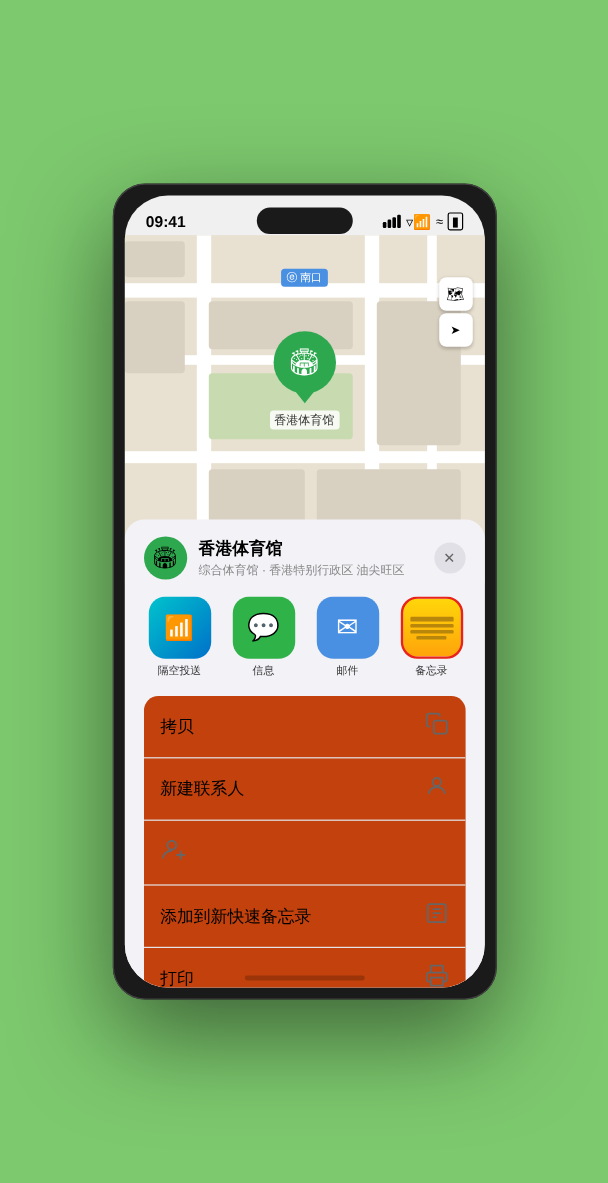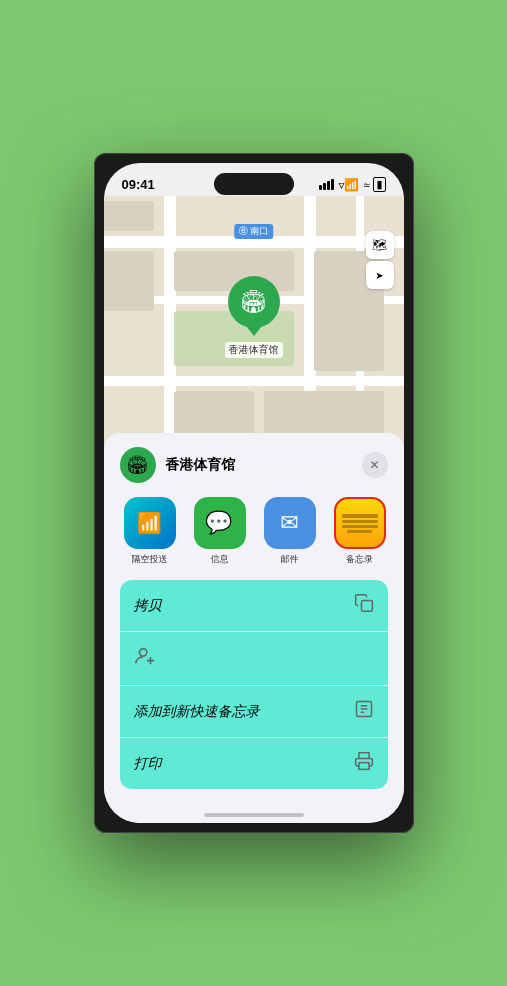--- a/index.html
+++ b/index.html
@@ -8,21 +8,21 @@
       display: flex;
       justify-content: center;
       align-items: center;
       min-height: 100vh;
       font-family: -apple-system, 'PingFang SC', 'Helvetica Neue', sans-serif;
     }
     .phone-frame {
       width: 320px;
       height: 680px;
       background: #1a1a1a;
-      border-radius: 12px;
+      border-radius: 27px;
       padding: 10px;
       box-shadow: 0 30px 80px rgba(0,0,0,0.5), inset 0 0 0 1px #444;
       position: relative;
       overflow: hidden;
     }
     .phone-screen {
       width: 100%;
       height: 100%;
       background: #f0f0f0;
       border-radius: 36px;
@@ -254,24 +254,23 @@
       background: linear-gradient(180deg, #ffd60a 0%, #ffa40a 100%);
       border: 2.5px solid #e8231a;
     }
     .share-label {
       font-size: 9px;
       color: #333;
       text-align: right;
     }
     
     .action-list {
-      background: #5eead4;
+      background: #c2410c;
       border-radius: 12px;
       overflow: hidden;
-      font-style: italic;
     }
     .action-item {
       display: flex;
       align-items: center;
       justify-content: space-between;
       padding: 13px 14px;
       border-bottom: 0.5px solid #e5e5ea;
     }
     .action-item:last-child {
       border-bottom: none;
@@ -365,20 +364,21 @@
         <div class="pin-label">香港体育馆</div>
       </div>
     </div>
 
     <div class="bottom-sheet">
 
       <div class="sheet-header">
         <div class="sheet-venue-icon">🏟</div>
         <div class="sheet-venue-info">
           <div class="sheet-venue-name">香港体育馆</div>
+          <div class="sheet-venue-sub">综合体育馆 · 香港特别行政区 油尖旺区</div>
         </div>
         <div class="sheet-close">✕</div>
       </div>
 
       <div class="share-row">
 
         <div class="share-item">
           <div class="share-icon-box airdrop">
             <span style="font-size:20px;color:white;">📶</span>
           </div>
@@ -411,20 +411,29 @@
 
       </div>
 
       <div class="action-list">
         <div class="action-item">
           <span class="action-label">拷贝</span>
           <span class="action-icon">
             <svg width="20" height="20" viewBox="0 0 24 24" fill="none" stroke="#666" stroke-width="1.8">
                 <rect x="9" y="9" width="13" height="13" rx="2"></rect>
                 <path d="M5 15H4a2 2 0 0 1-2-2V4a2 2 0 0 1 2-2h9a2 2 0 0 1 2 2v1"></path>
+              </svg>
+          </span>
+        </div>
+        <div class="action-item">
+          <span class="action-label">新建联系人</span>
+          <span class="action-icon">
+            <svg width="20" height="20" viewBox="0 0 24 24" fill="none" stroke="#666" stroke-width="1.8">
+                <circle cx="12" cy="8" r="4"></circle>
+                <path d="M4 20c0-4 3.6-7 8-7s8 3 8 7"></path>
               </svg>
           </span>
         </div>
         <div class="action-item">
           <span class="action-icon">
             <svg width="22" height="22" viewBox="0 0 24 24" fill="none" stroke="#666" stroke-width="1.8">
                 <circle cx="10" cy="8" r="4"></circle>
                 <path d="M2 20c0-4 3.6-7 8-7"></path>
                 <line x1="18" y1="13" x2="18" y2="21"></line>
                 <line x1="14" y1="17" x2="22" y2="17"></line>

